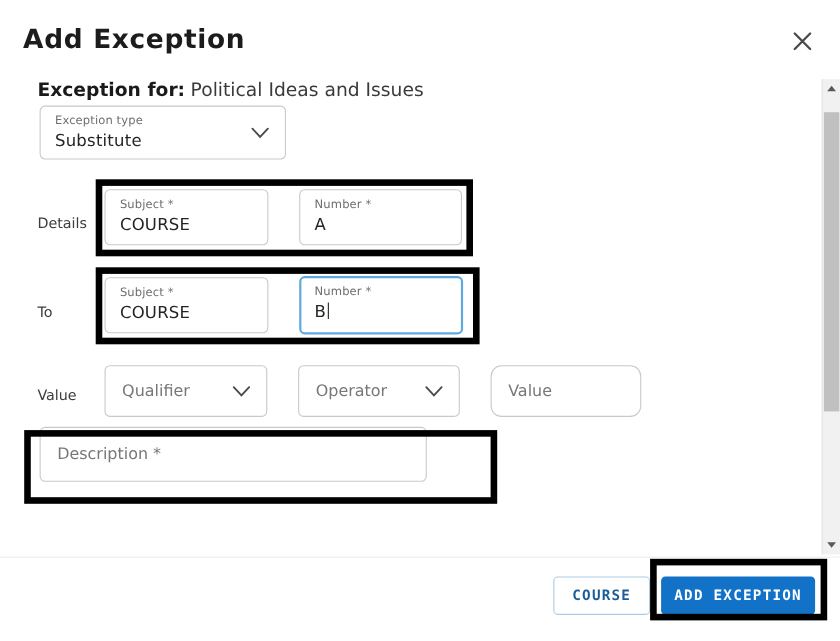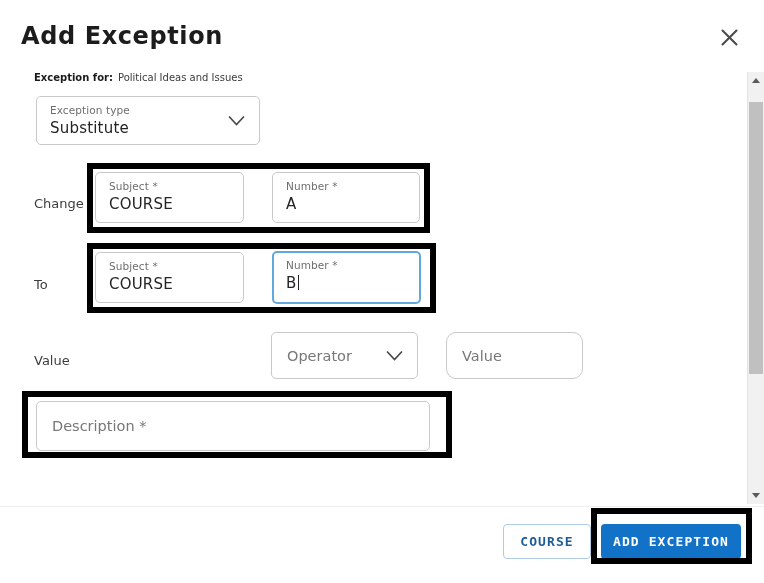--- a/index.html
+++ b/index.html
@@ -60,21 +60,21 @@
     top: 62px;
     width: 764px;
     height: 442px;
     overflow: hidden;
   }
 
   .exception-for-line {
     position: absolute;
     left: 34px;
     top: 10px;
-    font-size: 10px;
+    font-size: 17px;
     color: #272727;
     white-space: nowrap;
   }
   .exception-for-line .ef-label {
     font-weight: bold;
     color: #1a1a1a;
   }
   .exception-for-line .ef-value {
     font-weight: normal;
     color: #3a3a3a;
@@ -276,21 +276,21 @@
     <div class="field" style="left:36px; top:34px; width:224px; height:49px;">
       <div class="fl-label">Exception type</div>
       <div class="fl-value">Substitute</div>
       <span class="chev">
         <svg width="17" height="11" viewBox="0 0 17 11" aria-hidden="true">
           <path d="M1.5 1.5 L8.5 9 L15.5 1.5" stroke="#4a4a4a" stroke-width="1.7" fill="none" stroke-linecap="round"></path>
         </svg>
       </span>
     </div>
 
-    <div class="row-label" style="left:34px; top:134px;">Change</div>
+    <div class="row-label" style="left:34px; top:134px;">Details</div>
 
     <div class="field" style="left:95px; top:110px; width:149px; height:51px;">
       <div class="fl-label">Subject *</div>
       <div class="fl-value">COURSE</div>
     </div>
 
     <div class="field" style="left:272px; top:110px; width:148px; height:51px;">
       <div class="fl-label">Number *</div>
       <div class="fl-value">A</div>
     </div>
@@ -306,35 +306,43 @@
 
     <div class="field focused" style="left:272px; top:189px; width:149px; height:53px;">
       <div class="fl-label">Number *</div>
       <div class="fl-value"><span>B</span><span class="caret"></span></div>
     </div>
 
     <div class="hl-box" style="left:87px; top:181px; width:349px; height:70px;"></div>
 
     <div class="row-label" style="left:34px; top:291px;">Value</div>
 
+    <div class="field" style="left:95px; top:270px; width:148px; height:47px;">
+      <div class="ph-only">Qualifier</div>
+      <span class="chev">
+        <svg width="17" height="11" viewBox="0 0 17 11" aria-hidden="true">
+          <path d="M1.5 1.5 L8.5 9 L15.5 1.5" stroke="#4a4a4a" stroke-width="1.7" fill="none" stroke-linecap="round"></path>
+        </svg>
+      </span>
+    </div>
 
     <div class="field" style="left:271px; top:270px; width:147px; height:47px;">
       <div class="ph-only">Operator</div>
       <span class="chev">
         <svg width="17" height="11" viewBox="0 0 17 11" aria-hidden="true">
           <path d="M1.5 1.5 L8.5 9 L15.5 1.5" stroke="#4a4a4a" stroke-width="1.7" fill="none" stroke-linecap="round"></path>
         </svg>
       </span>
     </div>
 
     <div class="field" style="left:446px; top:270px; width:137px; height:47px;border-radius:10px;">
       <div class="ph-only">Value</div>
     </div>
 
-    <div class="field" style="left:36px; top:339px; width:394px; height:50px;padding-left:27px;">
+    <div class="field" style="left:36px; top:326px; width:352px; height:50px;padding-left:27px;">
       <div class="ph-only">Description *</div>
     </div>
 
     <div class="hl-box" style="left:22px; top:329px; width:430px; height:67px;"></div>
 
 
   </div>
 
   <div id="scrollbar">
     <div class="sb-btn" id="sb-up">

